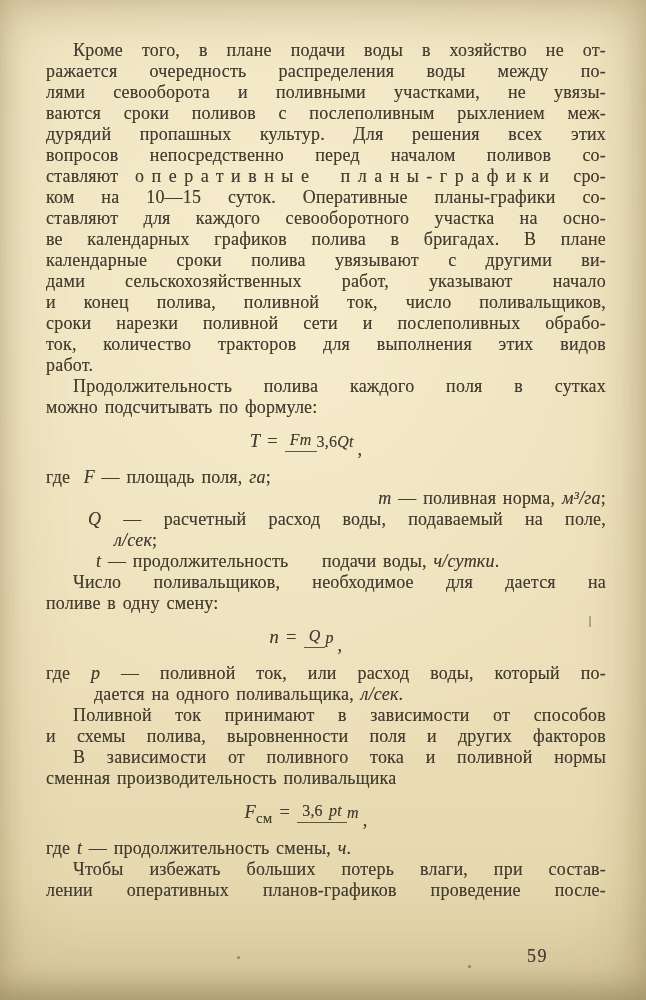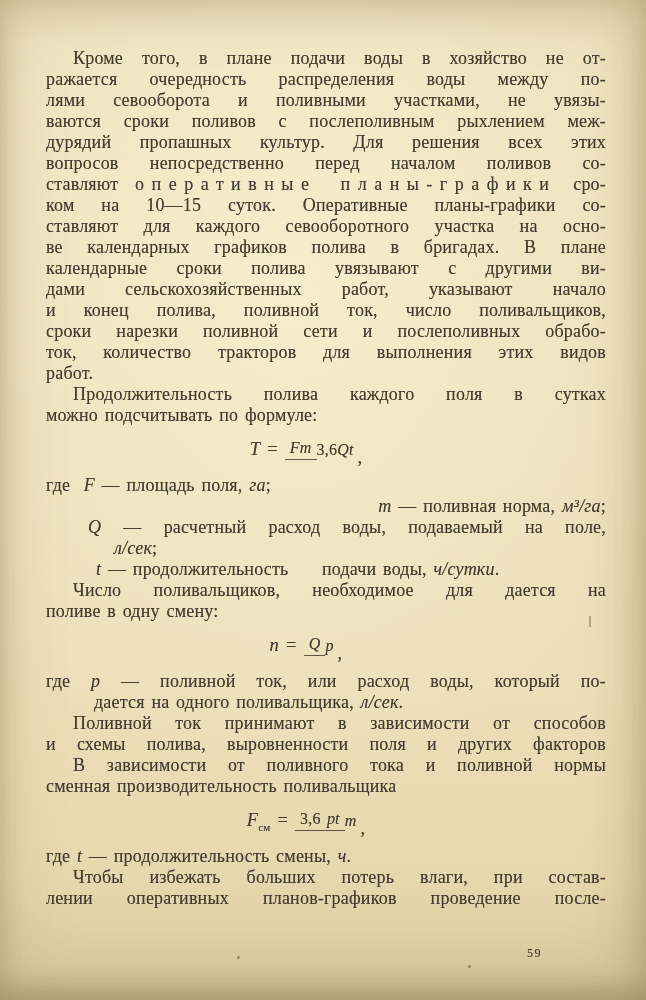--- a/index.html
+++ b/index.html
@@ -11,43 +11,43 @@
       var(--paper,#ebdfba);
     box-shadow:
       inset 0 0 70px rgba(122,103,60,0.20),
       inset -16px 0 40px rgba(122,103,60,0.12),
       inset 0 16px 34px rgba(176,156,106,0.14),
       inset 0 -10px 22px rgba(110,95,55,0.22);
     font-family:"Liberation Serif","DejaVu Serif",serif;
     color:var(--ink,#433c30);
   }
   .text-block{
-    position:absolute;left:46px;top:48px;width:560px;
+    position:absolute;left:46px;top:40px;width:560px;
     font-size:18px;line-height:21px;letter-spacing:0.2px;word-spacing:2px;
     text-shadow:0 0 0.6px rgba(67,60,48,0.55);
   }
   .line{min-height:21px;text-align:left;}
   .j{text-align:justify;text-align-last:justify;}
   .ind{text-indent:27px;}
   .d1{padding-left:42px;text-align:right;}
   .d1b{padding-left:50px;}
   .d2{padding-left:68px;}
   .d2b{padding-left:48px;}
   .it{font-style:italic;}
   .ls{letter-spacing:7.5px;margin-top:29px;}
   .formula-row{display:flex;justify-content:center;align-items:center;
     margin:5px 40px 7px 0;font-size:18.5px;}
   .f-eq{margin:0 7px;}
   .frac{display:inline-flex;flex-direction:row;align-items:center;
     font-size:16px;line-height:1.15;}
   .frac .num{padding:0 5px 1px;border-bottom:1.4px solid rgba(67,60,48,0.85);}
   .frac .den{padding-top:1px;}
   .f-tail{margin:16px 0 0 4px;}
-  sub{font-size:11px;font-style:normal;line-height:0;}
-  .page-number{position:absolute;left:527px;top:946px;font-size:12px;
+  sub{font-size:15px;font-style:normal;line-height:0;}
+  .page-number{position:absolute;left:527px;top:946px;font-size:18px;
     letter-spacing:1.5px;text-shadow:0 0 0.6px rgba(67,60,48,0.5);}
   .speck{position:absolute;background:rgba(90,80,60,0.55);border-radius:50%;}
   .s1{left:237px;top:956px;width:3px;height:3px;}
   .s2{left:468px;top:965px;width:3px;height:3px;}
   .mark{position:absolute;background:rgba(90,80,60,0.4);}
   .v1{left:589px;top:616px;width:2px;height:11px;}
 </style>
 </head>
 <body>
 

